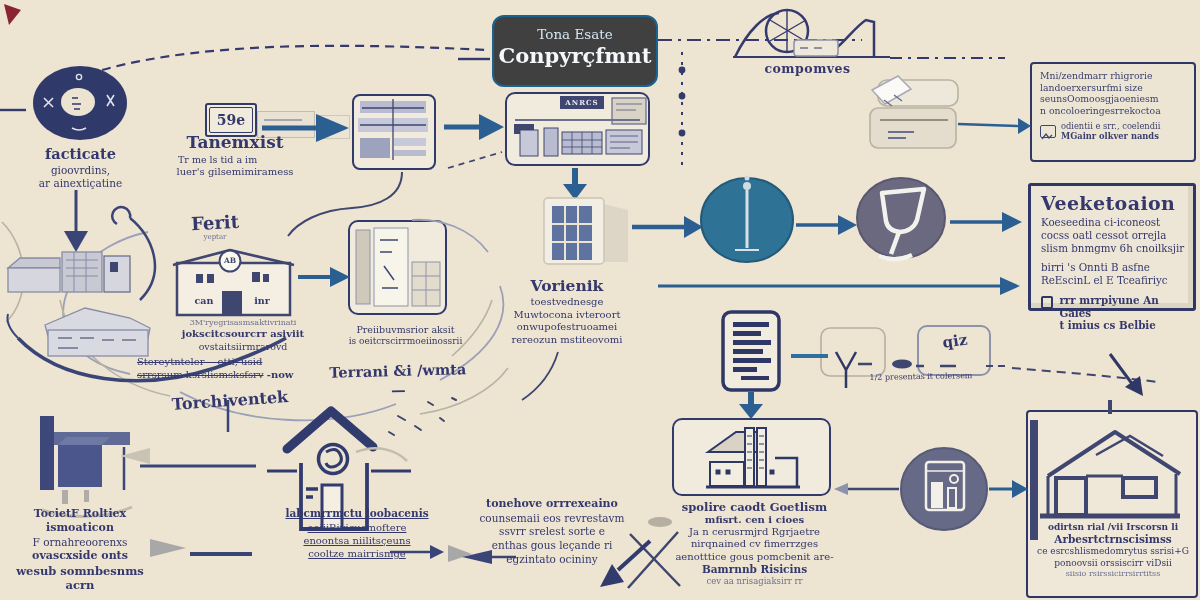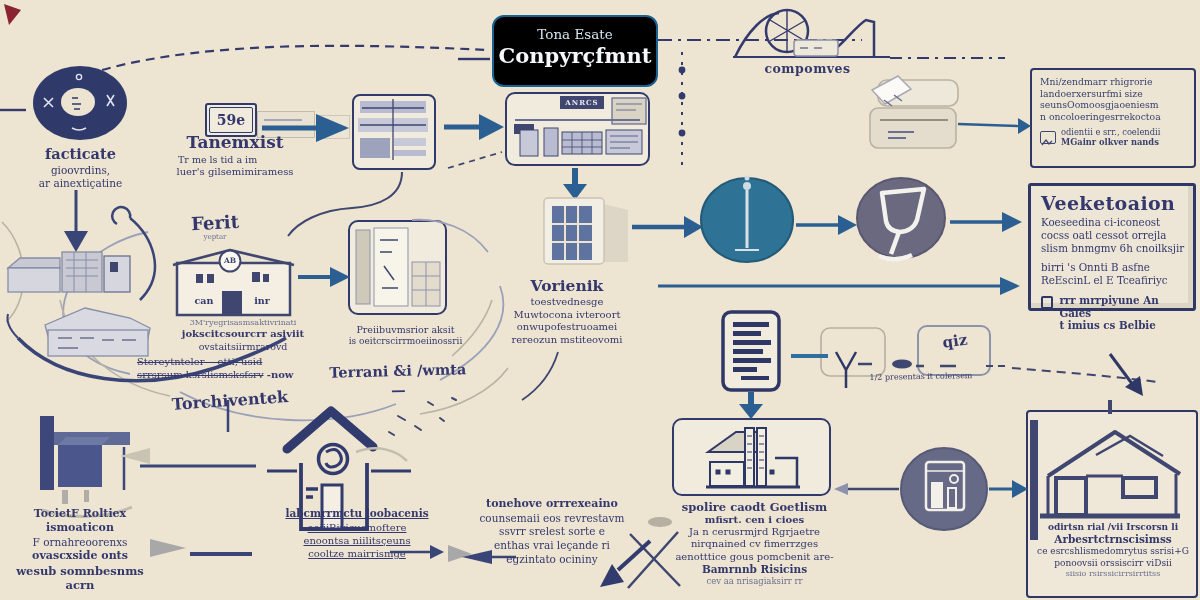--- a/index.html
+++ b/index.html
@@ -11,40 +11,40 @@
   .b{font-weight:bold;}
   .faint{color:#6b7090;}
   #art{position:absolute;left:0;top:0;pointer-events:none;}
   .chip{display:inline-block;box-sizing:border-box;}
 </style>
 </head>
 <body>
 
 <div id="canvas">
 
-  <div class="abs" style="left:492px;top:15px;width:162px;height:68px;background:#000000;border:2px solid #1a6391;border-radius:12px;text-align:center;">
+  <div class="abs" style="left:492px;top:15px;width:162px;height:68px;background:#404040;border:2px solid #1a6391;border-radius:12px;text-align:center;">
     <div style="margin-top:9px;font-size:13.5px;color:#d5e6f1;">Tona Esate</div>
     <div class="b" style="font-size:21px;color:#f4f8fb;margin-top:1px;">Conpyrçfmnt</div>
   </div>
 
   <div class="box" style="left:352px;top:94px;width:84px;height:76px;"></div>
 
   <div class="box" style="left:505px;top:92px;width:145px;height:74px;border-radius:10px;"></div>
 
   <div class="box" style="left:348px;top:220px;width:99px;height:95px;border-radius:10px;"></div>
 
   <div class="abs" style="left:205px;top:103px;width:52px;height:34px;border:2.5px solid #303a6b;border-radius:3px;background:#f1ebdd;box-sizing:border-box;">
     <div style="position:absolute;inset:2px;border:1.2px solid #303a6b;border-radius:2px;display:flex;align-items:center;justify-content:center;">
       <span class="b" style="font-size:14px;color:#34386c;">59e</span>
     </div>
   </div>
   <div class="abs" style="left:257px;top:111px;width:58px;height:27px;background:#e9e2d2;border:1.5px solid #c3bcab;box-sizing:border-box;"></div>
   <div class="abs" style="left:316px;top:115px;width:34px;height:24px;background:#ece5d5;border:1px solid #cfc8b7;box-sizing:border-box;"></div>
 
-  <div class="abs" style="left:1030px;top:68px;width:166px;height:100px;border:2px solid #2e3766;border-radius:4px;background:#ece5d4;box-sizing:border-box;padding:6px 6px 0 8px;color:#3a3f6e;">
+  <div class="abs" style="left:1030px;top:62px;width:166px;height:100px;border:2px solid #2e3766;border-radius:4px;background:#ece5d4;box-sizing:border-box;padding:6px 6px 0 8px;color:#3a3f6e;">
     <div style="font-size:9.3px;line-height:11.5px;text-align:left;">
       <div>Mni/zendmarr rhigrorie</div>
       <div>landoerxersurfmi size</div>
       <div>seunsOomoosgjaoeniesm</div>
       <div>n oncoloeringesrrekoctoa</div>
     </div>
     <div style="display:flex;margin-top:5px;align-items:center;">
       <span class="chip" style="width:16px;height:13px;border:1.8px solid #3f466f;border-radius:2px;margin-right:5px;">
         <svg width="13" height="10" viewBox="0 0 13 10">
             <path d="M1,8 L5,3 L8,7 L11,4" stroke="#3f466f" stroke-width="1.3" fill="none"></path>
@@ -483,21 +483,21 @@
     <div class="b" style="font-size:10.5px;font-weight:600;">labcmrrmctu loobacenis</div>
     <div style="font-size:10px;">oeiiiRivicuemoftere</div>
     <div style="font-size:10px;">enoontsa niilitsçeuns</div>
     <div style="font-size:10px;">cooltze mairrismge</div>
   </div>
 
   <div class="t" style="left:442px;top:497px;width:220px;line-height:1.32;">
     <div class="b" style="font-size:11px;">tonehove orrrexeaino</div>
     <div style="font-size:10.5px;">counsemaii eos revrestavm</div>
     <div style="font-size:10.5px;">ssvrr srelest sorte e</div>
-    <div style="font-size:10.5px;">enthas vrai leçande ri</div>
+    <div style="font-size:10.5px;">enthas gous leçande ri</div>
     <div style="font-size:10.5px;">egzintato ocininy</div>
   </div>
 
   <div class="t" style="left:1030px;top:522px;width:166px;line-height:1.25;">
     <div class="b" style="font-size:9px;">odirtsn rial /vii Irscorsn li</div>
     <div class="b" style="font-size:10.5px;">Arbesrtctrnscisimss</div>
     <div style="font-size:9px;">ce esrcshlismedomrytus ssrisi+G</div>
     <div style="font-size:9px;">ponoovsii orssiscirr viDsii</div>
     <div class="faint" style="font-size:8px;">siisio rsirssicirrsirrtitss</div>
   </div>

